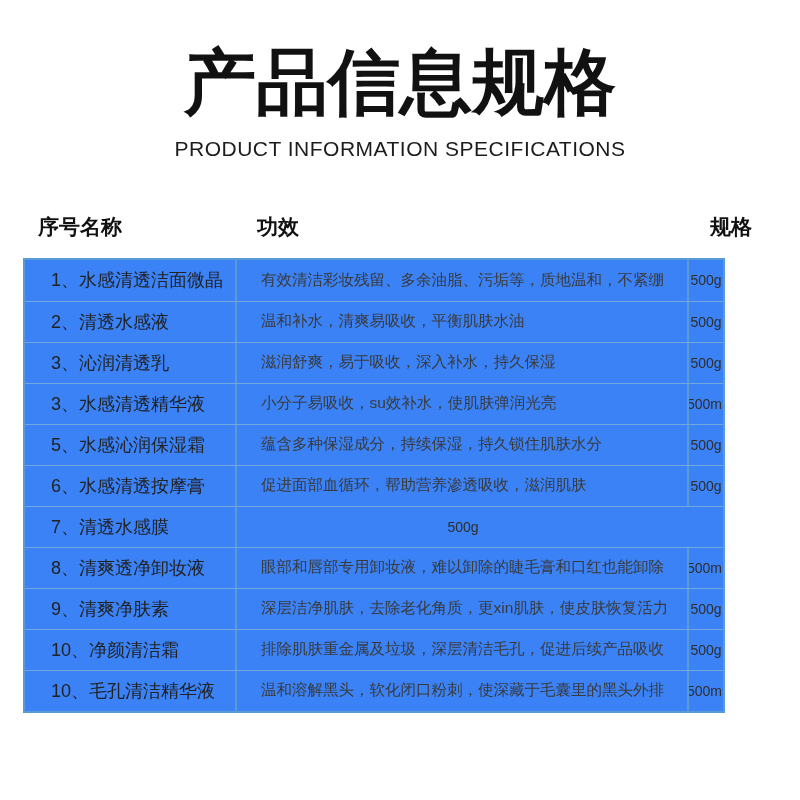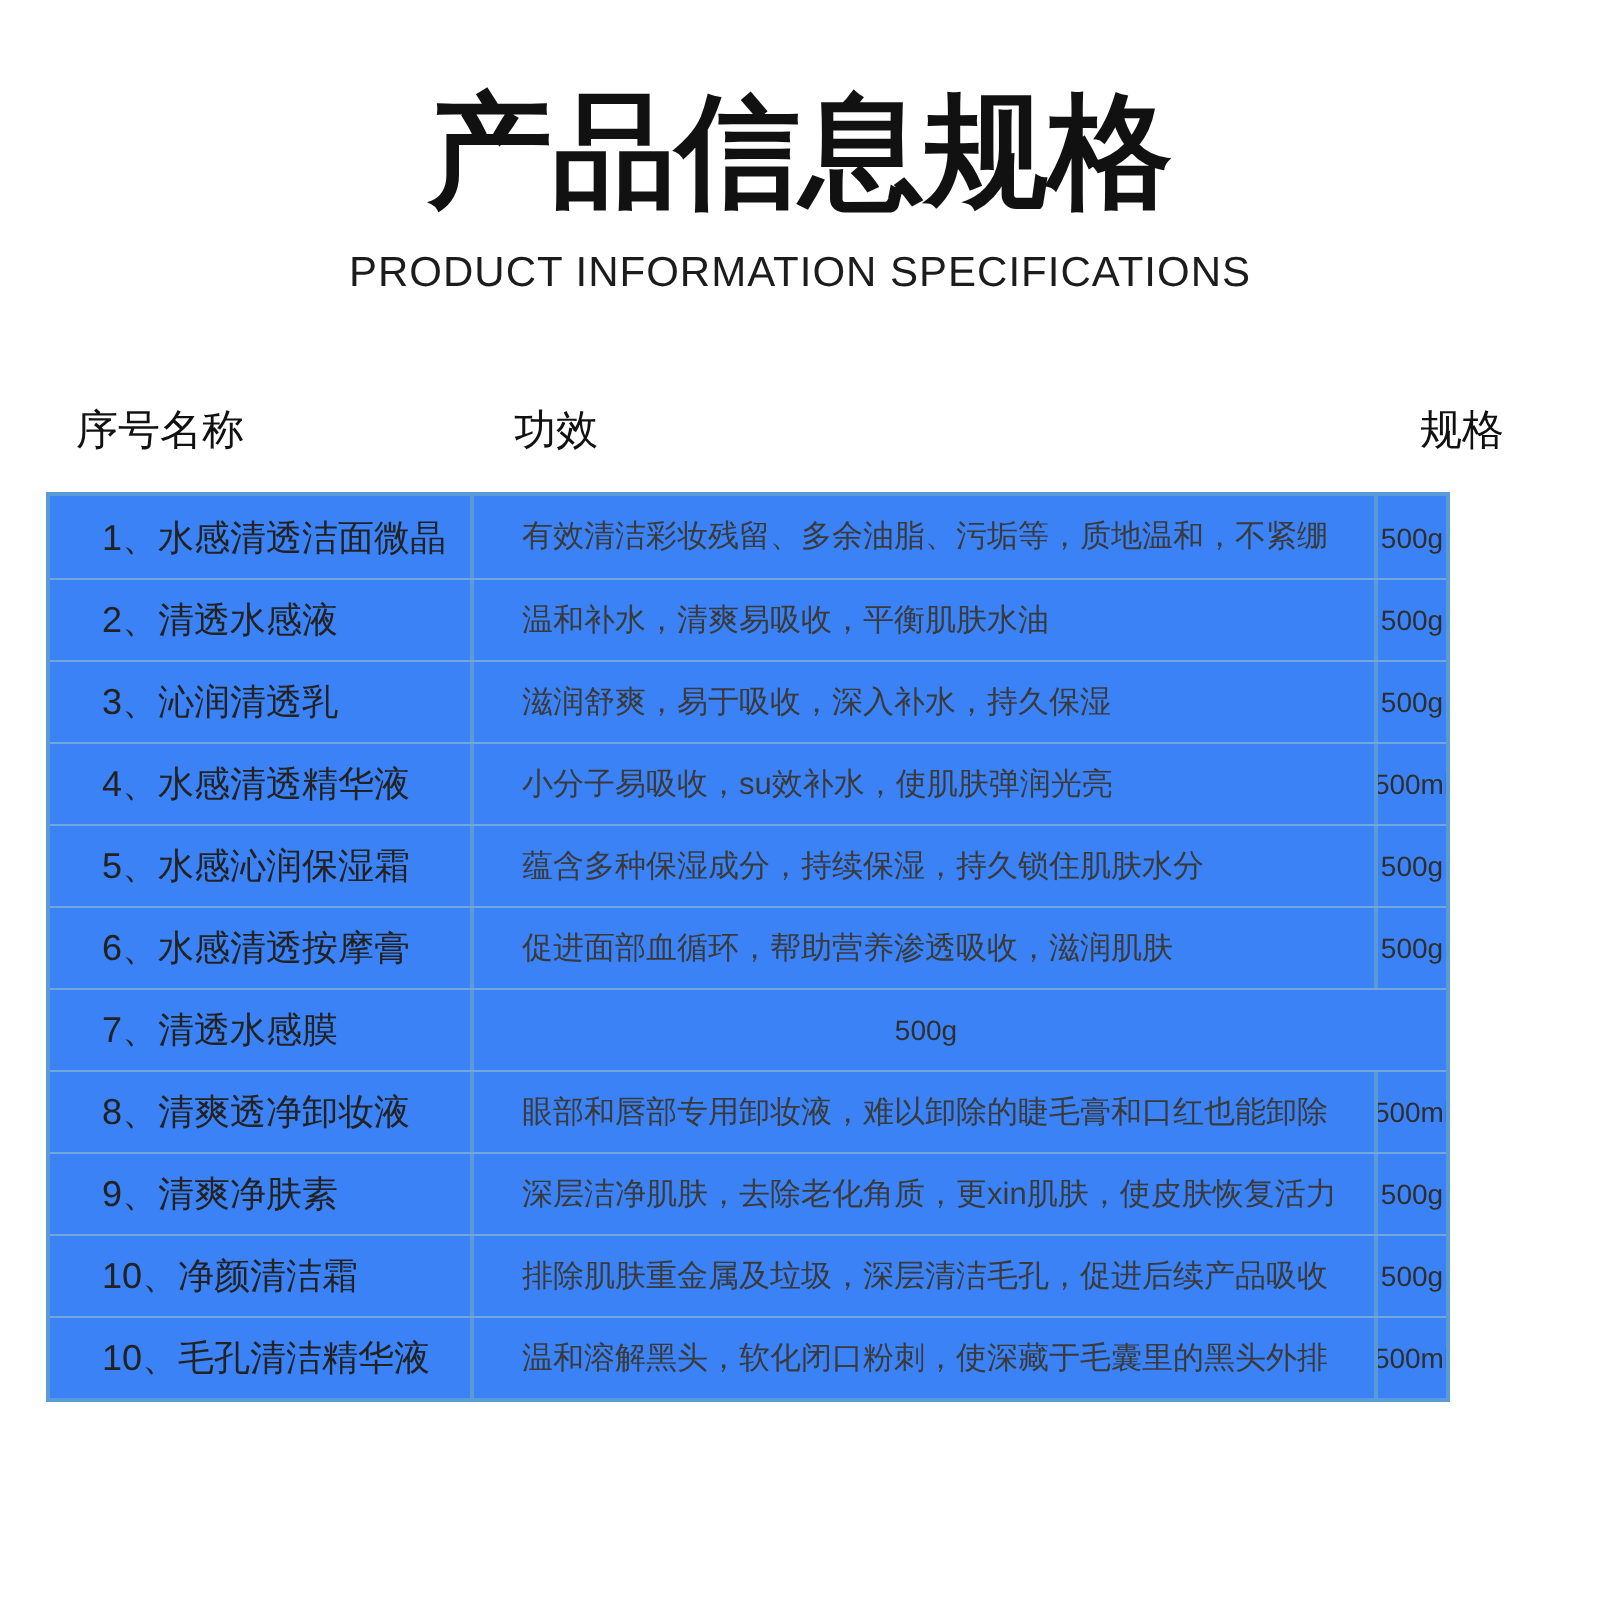--- a/index.html
+++ b/index.html
@@ -8,21 +8,21 @@
     background: #ffffff;
     font-family: "Liberation Sans", "DejaVu Sans", sans-serif;
     overflow: hidden;
   }
   .page { width: 800px; height: 800px; position: relative; }
 
   
   .title {
     margin-top: 42px;
     text-align: center;
-    font-size: 62px;
+    font-size: 72px;
     line-height: 1.12;
     font-weight: bold;
     color: #111111;
     letter-spacing: 0px;
     white-space: nowrap;
   }
   .subtitle {
     margin-top: 14px;
     text-align: center;
     font-size: 21px;
@@ -33,21 +33,21 @@
   }
 
   
   .col-headers {
     width: 756px;
     margin: 52px auto 0 23px;
     display: grid;
     grid-template-columns: 212px 452px 88px;
     align-items: end;
     font-size: 21px;
-    font-weight: 400;
+    font-weight: 700;
     color: #111111;
   }
   .col-headers .h-name { padding-left: 15px; }
   .col-headers .h-eff  { padding-left: 22px; }
   .col-headers .h-spec { text-align: center; }
 
   
   .spec-table {
     width: 702px;
     margin: 17px auto 0 23px;
@@ -111,21 +111,21 @@
     <div class="cell spec">500g</div>
   </div>
 
   <div class="trow">
     <div class="cell name">3、沁润清透乳</div>
     <div class="cell desc">滋润舒爽，易于吸收，深入补水，持久保湿</div>
     <div class="cell spec">500g</div>
   </div>
 
   <div class="trow">
-    <div class="cell name">4、水感清透精华液</div>
+    <div class="cell name">3、水感清透精华液</div>
     <div class="cell desc">小分子易吸收，su效补水，使肌肤弹润光亮</div>
     <div class="cell spec">500ml</div>
   </div>
 
   <div class="trow">
     <div class="cell name">5、水感沁润保湿霜</div>
     <div class="cell desc">蕴含多种保湿成分，持续保湿，持久锁住肌肤水分</div>
     <div class="cell spec">500g</div>
   </div>
 

